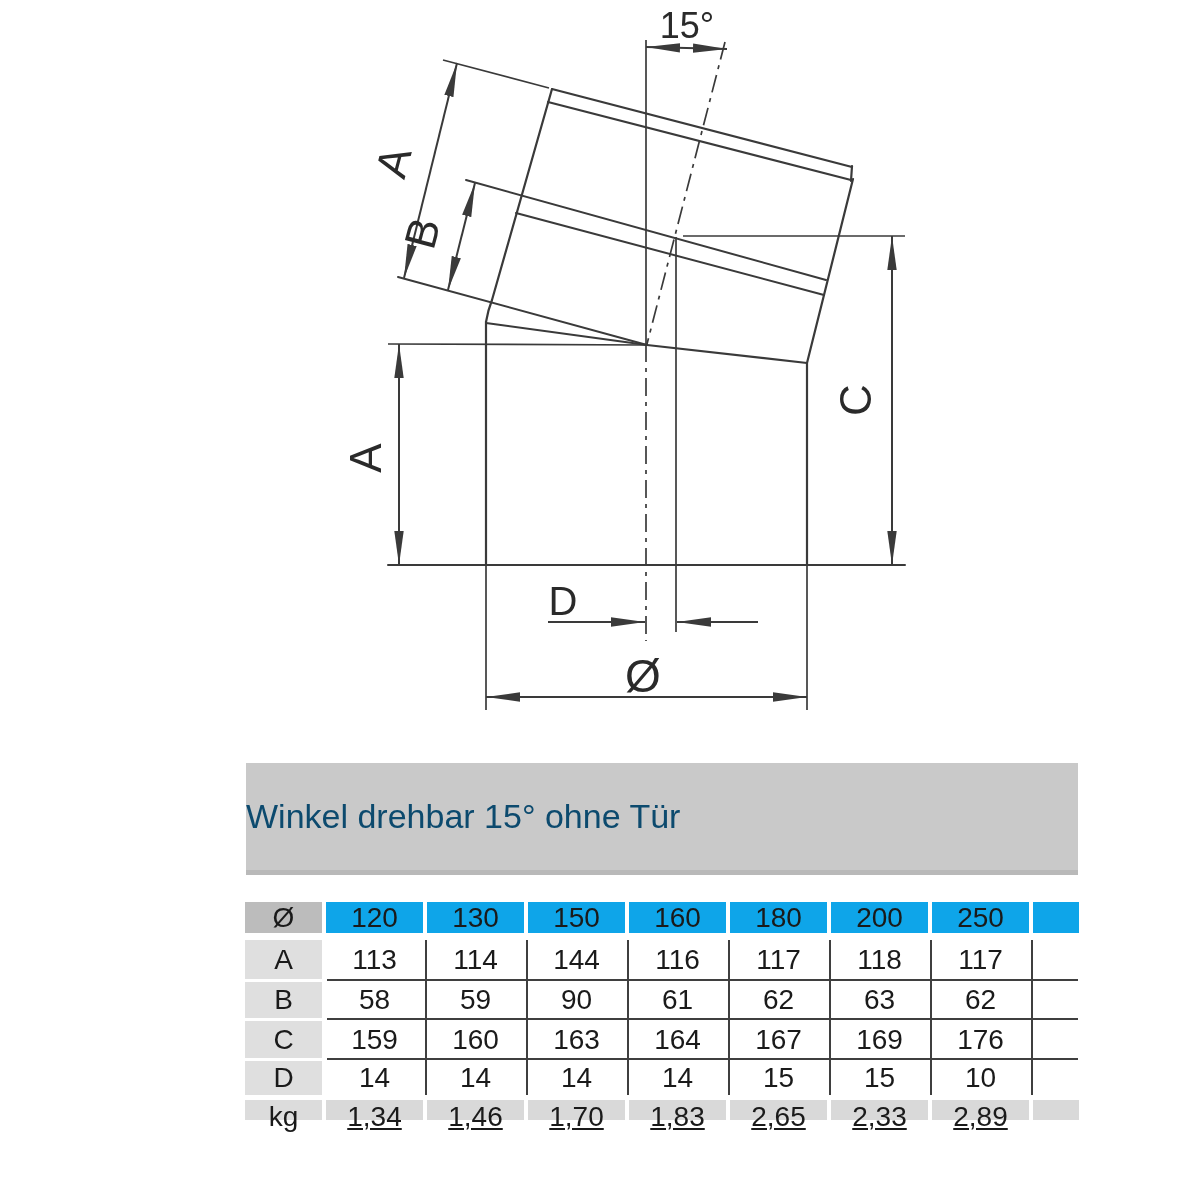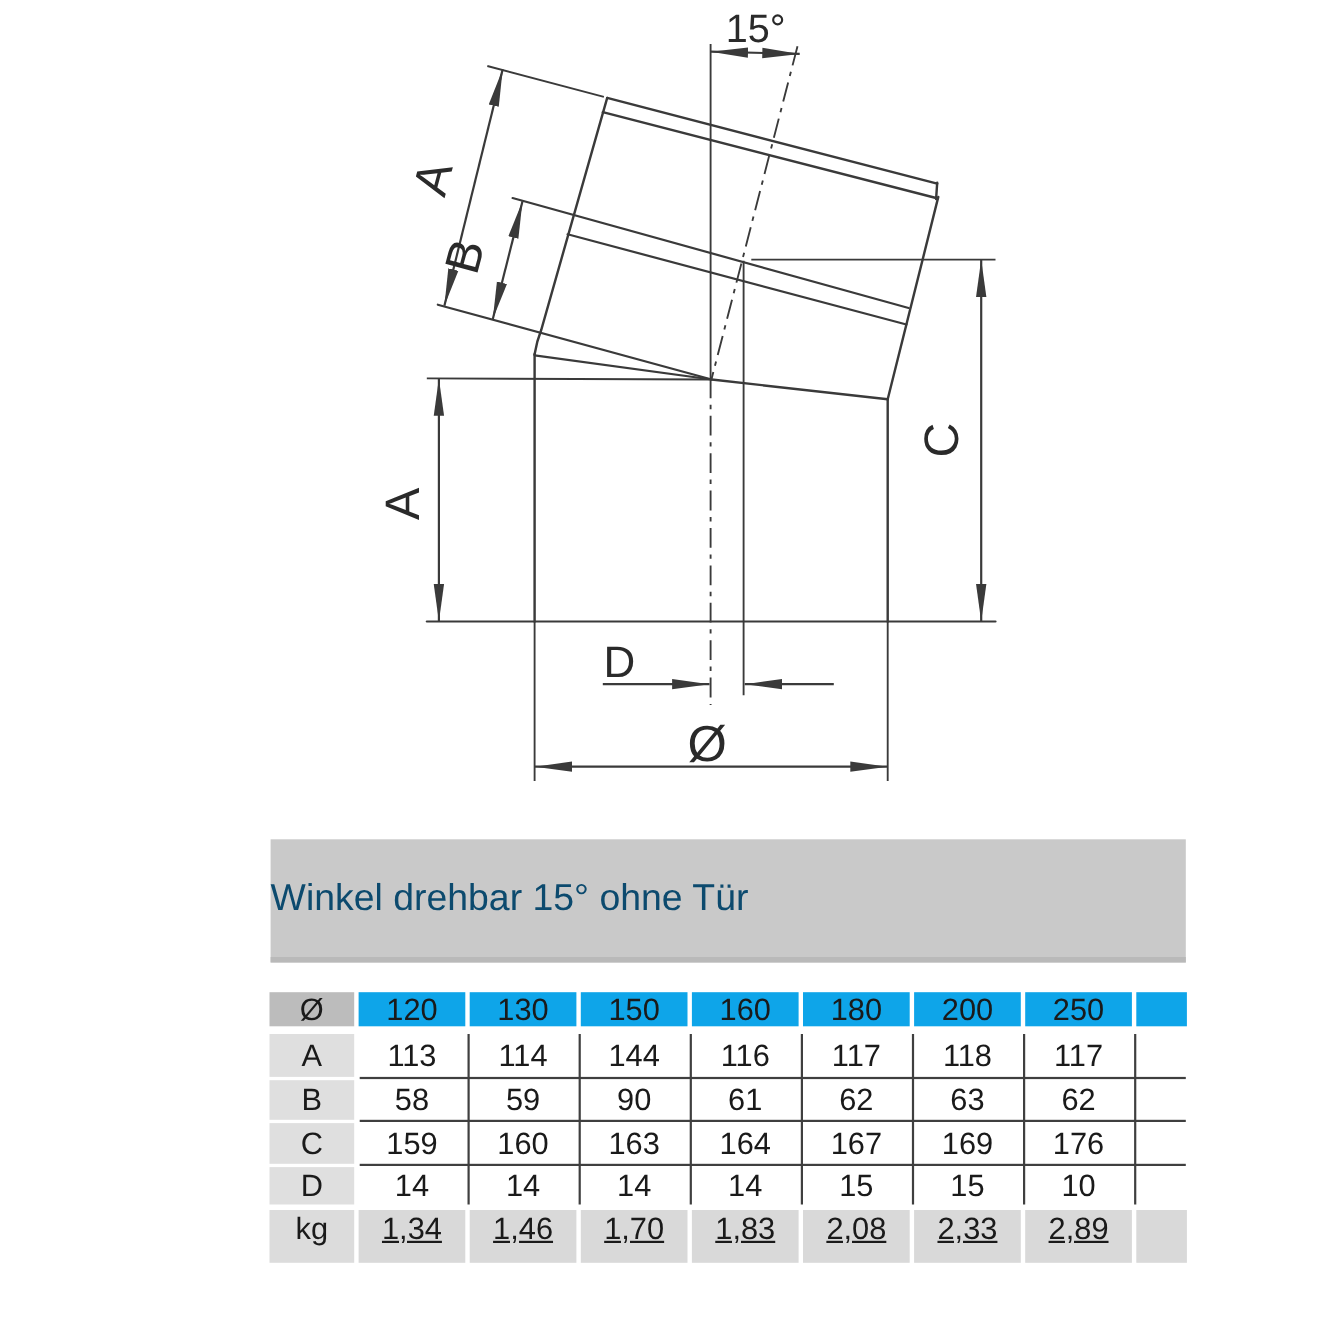--- a/index.html
+++ b/index.html
@@ -150,27 +150,27 @@
       <div class="c val">14</div>
       <div class="c val">14</div>
       <div class="c val">14</div>
       <div class="c val">14</div>
       <div class="c val">15</div>
       <div class="c val">15</div>
       <div class="c val">10</div>
       <div class="c tail"></div>
     </div>
 
-    <div class="trow kgr" style="top:198px;height:48px;line-height:34px;">
+    <div class="trow kgr" style="top:198px;height:20px;line-height:34px;">
       <div class="c lbl">kg</div>
       <div class="c val">1,34</div>
       <div class="c val">1,46</div>
       <div class="c val">1,70</div>
       <div class="c val">1,83</div>
-      <div class="c val">2,08</div>
+      <div class="c val">2,65</div>
       <div class="c val">2,33</div>
       <div class="c val">2,89</div>
       <div class="c tail"></div>
     </div>
 
     <div class="vdiv" style="left:180px;"></div>
     <div class="vdiv" style="left:281px;"></div>
     <div class="vdiv" style="left:382px;"></div>
     <div class="vdiv" style="left:483px;"></div>
     <div class="vdiv" style="left:584px;"></div>

